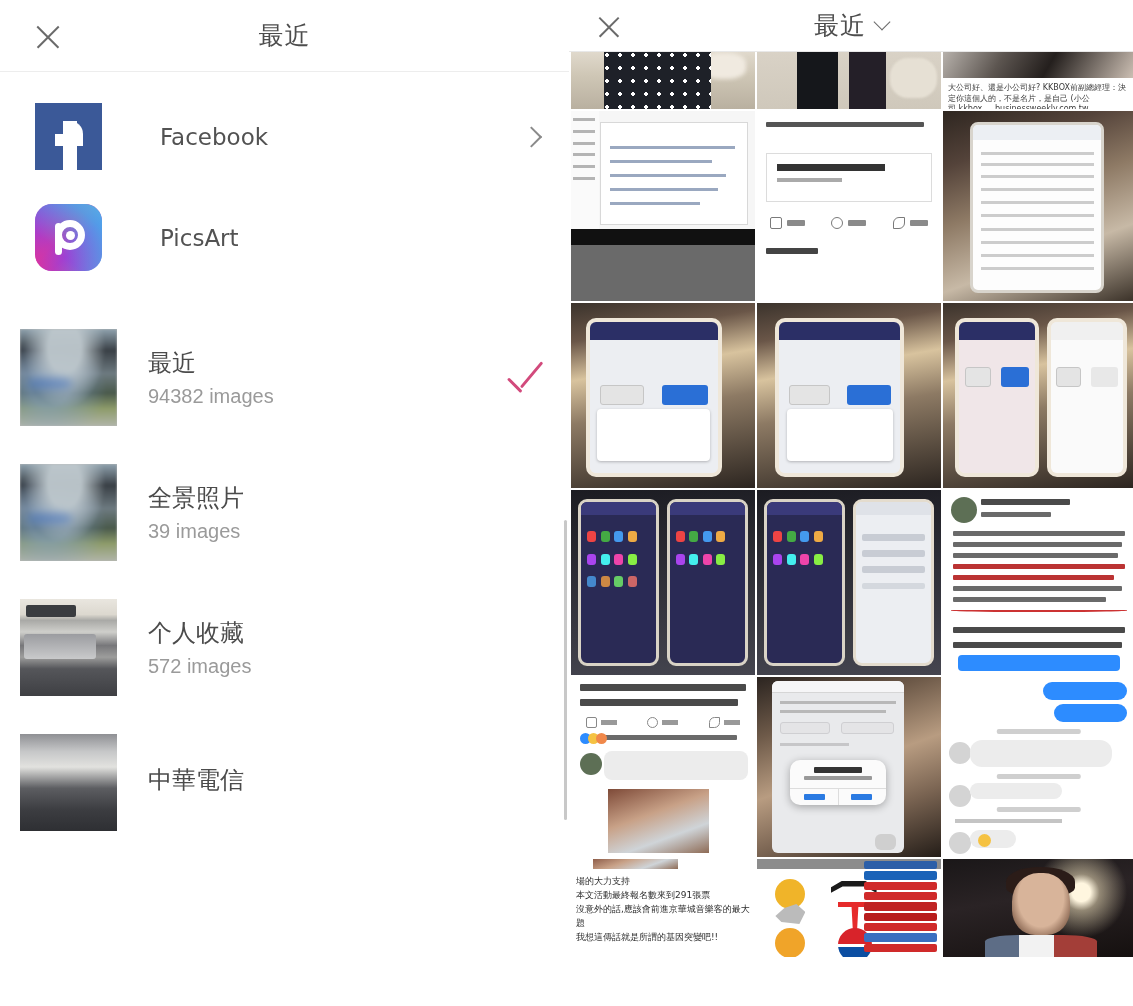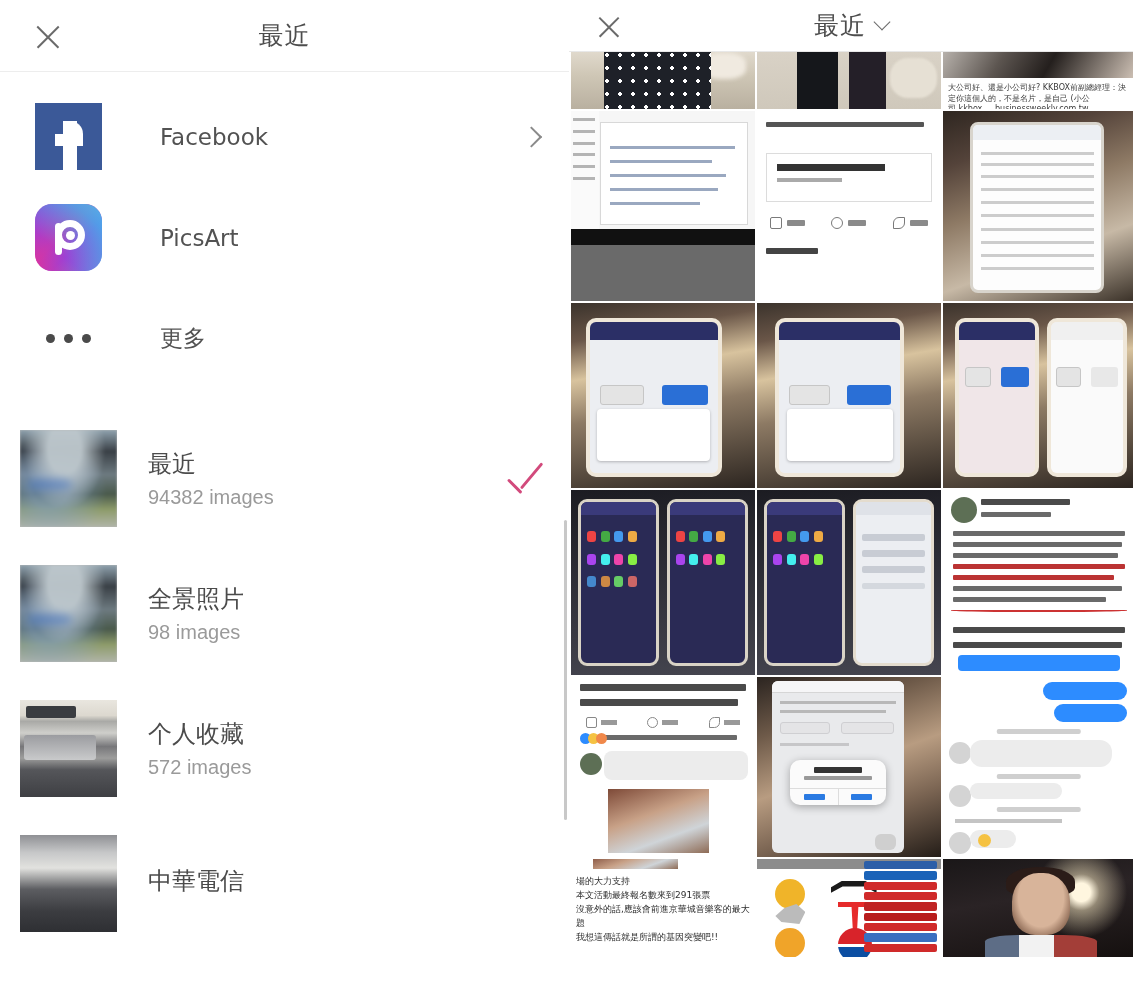--- a/index.html
+++ b/index.html
@@ -468,30 +468,20 @@
         <div class="app-icon">
           <div class="ic-pics">
             <div class="p-bowl"></div>
             <div class="p-stem"></div>
             <div class="p-dot"></div>
           </div>
         </div>
         <div class="app-label">PicsArt</div>
       </div>
 
-      <div class="app-row">
-        <div class="app-icon">
-          <div class="ic-more">
-              <i></i>
-              <i></i>
-              <i></i>
-            </div>
-        </div>
-        <div class="app-label">更多</div>
-      </div>
     </div>
 
     <div class="album-list">
 
       <div class="album-row">
         <div class="album-thumb">
           <div class="thumb-garden"></div>
         </div>
         <div class="album-meta">
           <div class="album-name">最近</div>
@@ -499,21 +489,21 @@
         </div>
         <div class="album-check"></div>
       </div>
 
       <div class="album-row">
         <div class="album-thumb">
           <div class="thumb-garden"></div>
         </div>
         <div class="album-meta">
           <div class="album-name">全景照片</div>
-          <div class="album-count">98 images</div>
+          <div class="album-count">39 images</div>
         </div>
       </div>
 
       <div class="album-row">
         <div class="album-thumb">
           <div class="thumb-laptop"></div>
         </div>
         <div class="album-meta">
           <div class="album-name">个人收藏</div>
           <div class="album-count">572 images</div>

